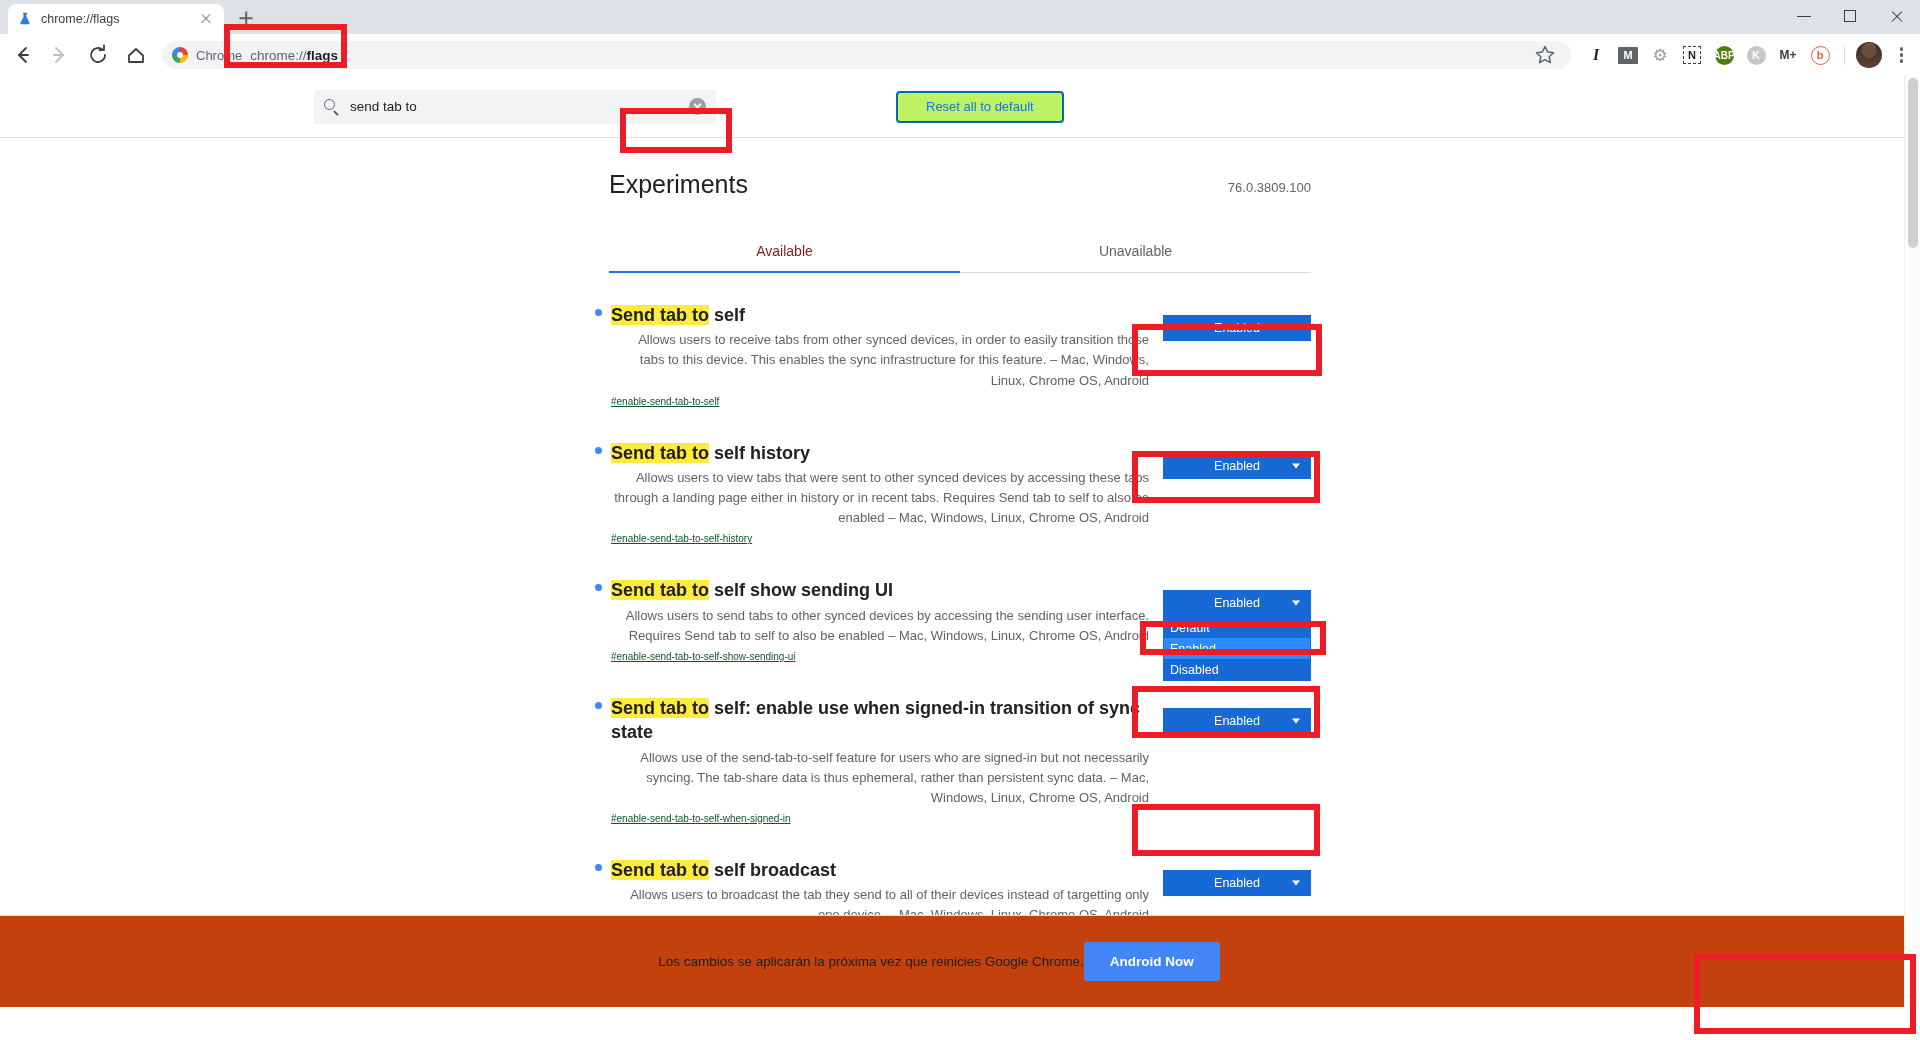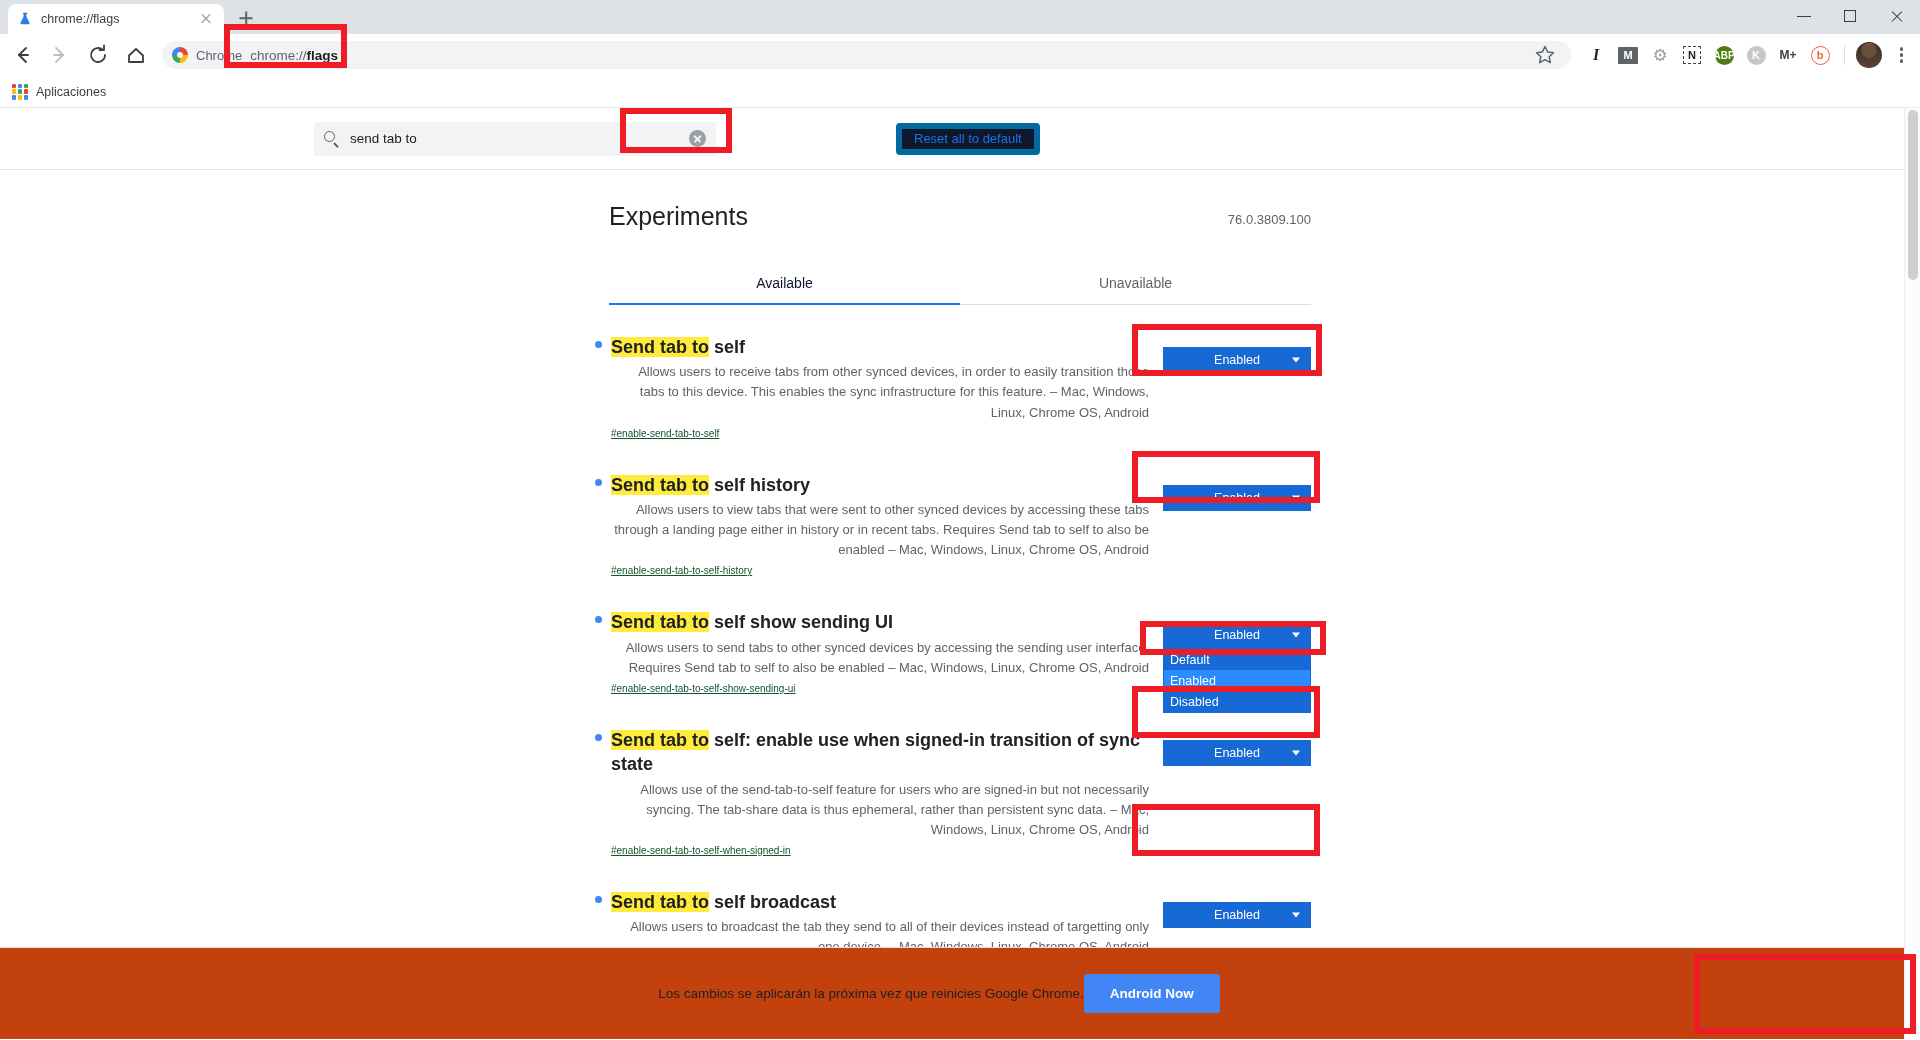--- a/index.html
+++ b/index.html
@@ -117,39 +117,39 @@
   }
   .search-icon b { position:absolute; left:10px; top:11px; width:6px; height:1.7px;
                    background:#5f6368; transform:rotate(45deg); transform-origin:left center; }
   .search-text { flex:1; font-size:13.5px; color:#202124; }
   .clear-btn { width:17px; height:17px; border-radius:50%; background:#9aa0a6; position:relative; flex:none; }
   .clear-btn::before, .clear-btn::after {
     content:""; position:absolute; left:4px; top:8px; width:9px; height:1.5px; background:#f1f3f4;
   }
   .clear-btn::before{transform:rotate(45deg);} .clear-btn::after{transform:rotate(-45deg);}
   .reset-btn {
-    margin-left: 180px; height: 32px; padding: 0 12px;
-    border:6px solid #0369a1; border-radius:4px; background:#0f172a;
+    margin-left: 180px; height: 32px; padding: 0 28px;
+    border:2px solid #0369a1; border-radius:4px; background:#bef264;
     color:#1a73e8; font-size:13px; display:flex; align-items:center;
     font-family:"Liberation Sans", sans-serif;
   }
 
   .content { padding: 0; height: calc(100% - 62px); overflow:hidden; position:relative; }
   .container { width: 702px; margin: 0 auto; padding-top: 32px; position:relative; }
 
   .head-row { display:flex; align-items:flex-end; justify-content:space-between; }
   .h1 { font-size: 25px; font-weight: 400; color: #202124; }
   .version { font-size: 13px; color:#5f6368; padding-bottom: 4px; }
 
   .tabs { display:flex; margin-top: 32px; border-bottom:1px solid #dadce0; }
   .tabitem {
     flex:1; text-align:center; padding: 12px 0 13px; font-size:14px; color:#5f6368;
     position:relative;
   }
-  .tabitem.active { color:#0f172a; }
+  .tabitem.active { color:#7f1d1d; }
   .tabitem.active::after {
     content:""; position:absolute; left:0; right:0; bottom:-1px; height:2.5px; background:#1a73e8;
   }
 
   .flags { margin-top: 30px; }
   .flag { display:flex; align-items:flex-start; margin-bottom: 32px; position:relative; }
   .flag-body { width: 540px; padding-left: 2px; position:relative; }
   .dot {
     position:absolute; left:-14px; top:6px; width:7px; height:7px; border-radius:50%;
     background:#4285f4;
@@ -302,34 +302,20 @@
       <div class="divider-v"></div>
       <div class="avatar"></div>
       <div class="kebab">
           <i></i>
           <i></i>
           <i></i>
         </div>
     </div>
   </div>
 
-  <div class="bookmarks">
-    <span class="apps-grid">
-      <i style="background:#ea4335"></i>
-        <i style="background:#4285f4"></i>
-        <i style="background:#34a853"></i>
-      <i style="background:#fbbc05"></i>
-        <i style="background:#34a853"></i>
-        <i style="background:#ea4335"></i>
-      <i style="background:#4285f4"></i>
-        <i style="background:#fbbc05"></i>
-        <i style="background:#4285f4"></i>
-    </span>
-    <span class="bm-label">Aplicaciones</span>
-  </div>
 
   <div class="page">
 
     <div class="searchbar-row">
       <div class="searchbar-inner">
         <div class="search-field">
           <span class="search-icon">
               <i></i>
               <b></b>
             </span>

